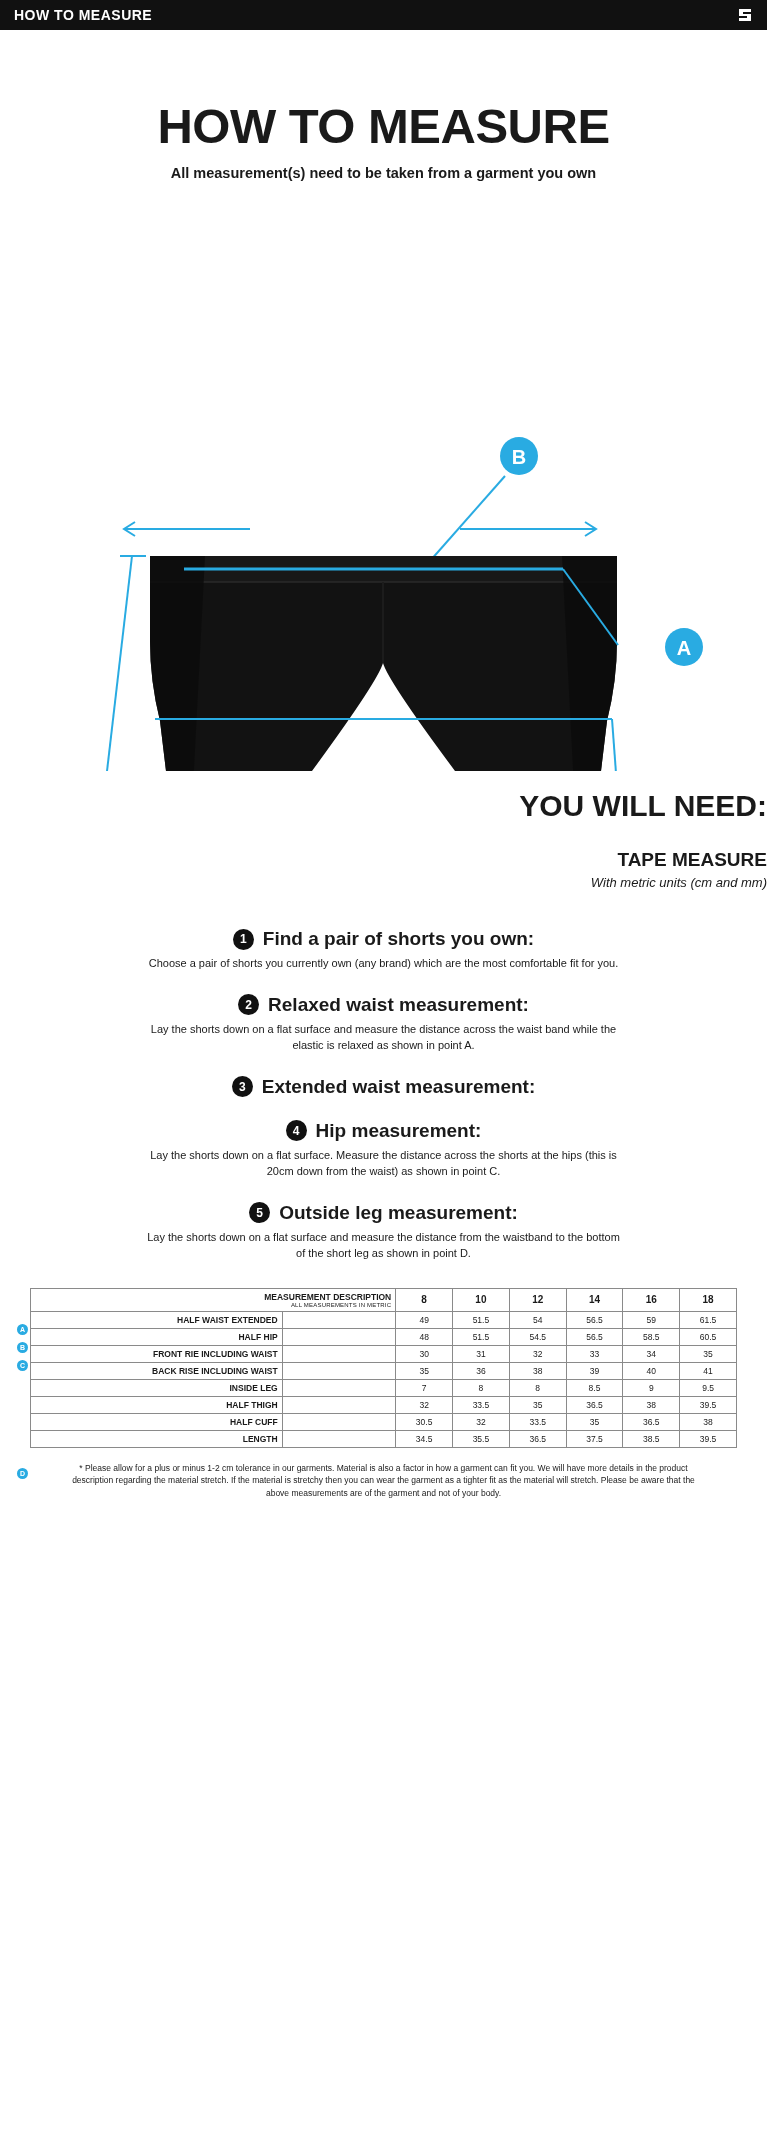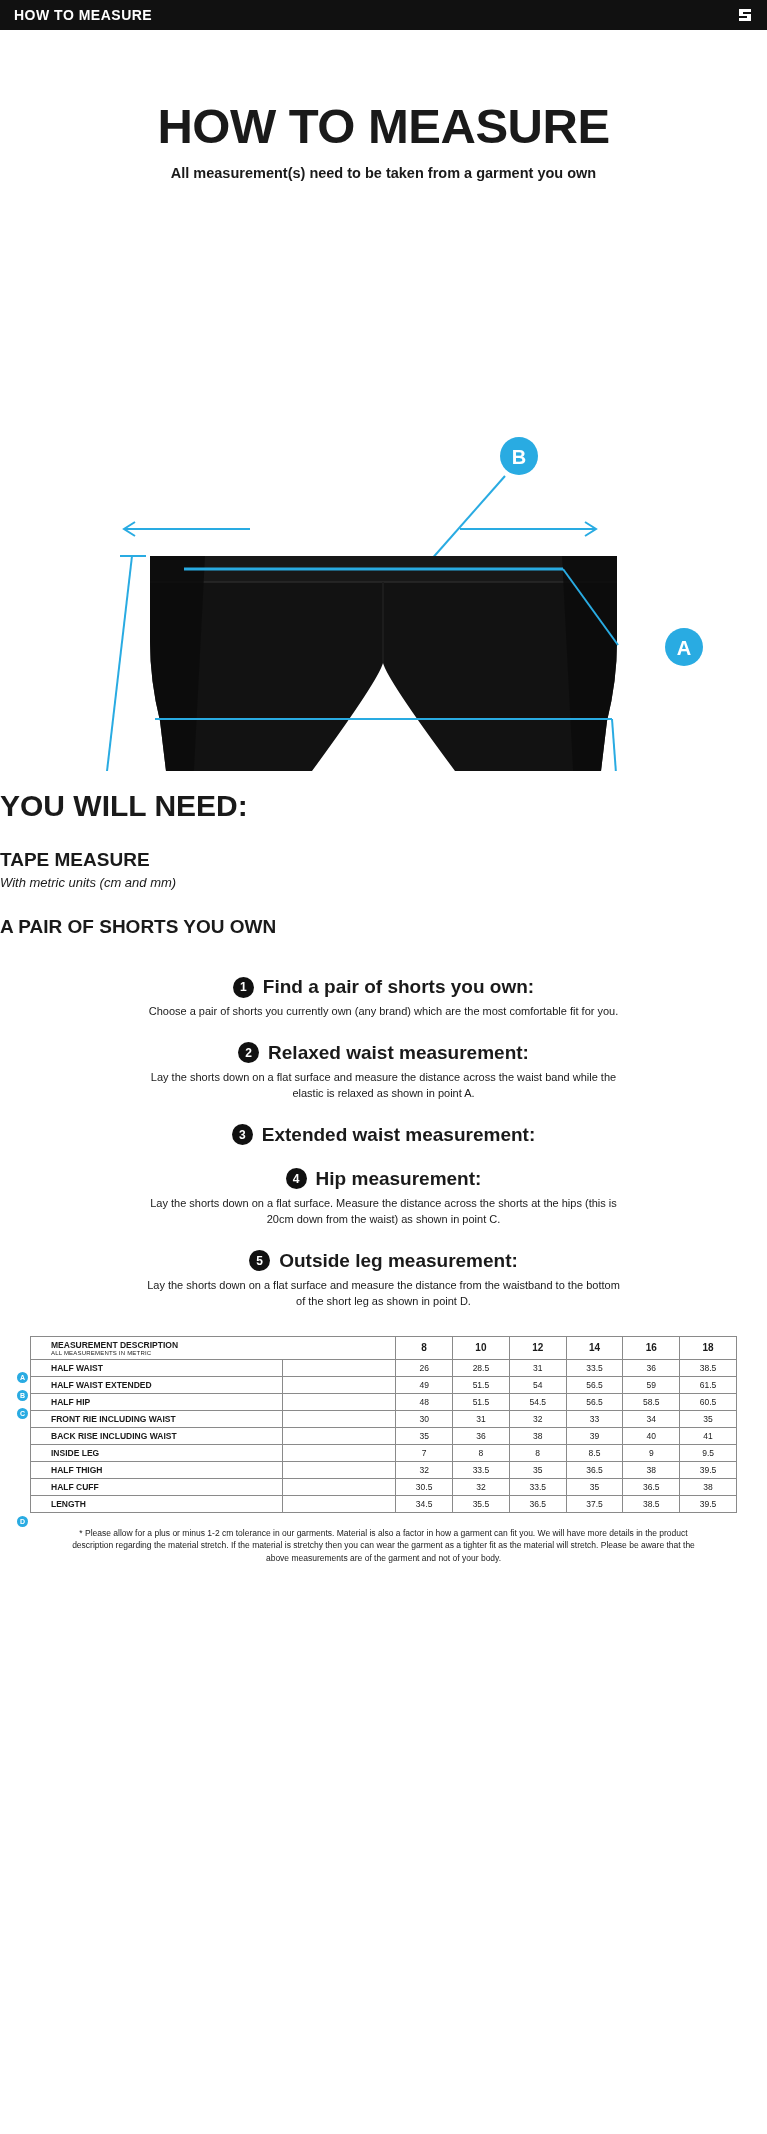--- a/index.html
+++ b/index.html
@@ -47,21 +47,21 @@
     font-weight: bold;
     margin-top: 14px;
     color: #1a1a1a;
   }
 
   
   .diagram { position: relative; width: 767px; height: 560px; margin-top: 30px; }
   .diagram svg { position: absolute; top: 0; left: 0; }
 
   
-  .need-wrap { text-align: left; margin-top: 18px; }
+  .need-wrap { text-align: right; margin-top: 18px; margin-left: 33px; }
   .need-title { font-size: 30px; font-weight: bold; margin: 0; }
   .need-item-title { font-size: 19px; font-weight: bold; margin-top: 26px; }
   .need-item-sub { font-size: 13px; font-style: italic; margin-top: 4px; }
   .need-item-title.second { margin-top: 26px; }
 
   
   .steps { margin-top: 38px; }
   .step { text-align: center; margin-bottom: 22px; }
   .step-head {
     display: flex;
@@ -91,22 +91,22 @@
     width: 100%;
     font-size: 8.5px;
   }
   table.size-table th, table.size-table td {
     border: 1px solid #8a8a8a;
     padding: 3px 4px;
     text-align: center;
     height: 17px;
   }
   table.size-table th.desc, table.size-table td.desc {
-    text-align: left;
-    padding-left: 20px;
+    text-align: right;
+    padding-left: 3px;
     width: 195px;
     font-weight: bold;
   }
   table.size-table td.blank { width: 88px; border-left: 1px solid #8a8a8a; }
   table.size-table th.size-col { width: 44px; font-weight: bold; font-size: 10px; }
   table.size-table td.val { width: 44px; }
   .desc-head-main { font-weight: bold; font-size: 8.5px; }
   .desc-head-sub { font-weight: normal; font-size: 6px; letter-spacing: 0.2px; }
 
   .row-badge {
@@ -212,21 +212,20 @@
         <circle cx="243" cy="686" r="19" fill="#29ABE2"></circle>
         <text x="243" y="694" text-anchor="middle" fill="#ffffff" font-family="Liberation Sans, sans-serif" font-size="20" font-weight="bold">D</text>
       </g>
     </svg>
   </div>
 
   <div class="need-wrap">
     <h2 class="need-title">YOU WILL NEED:</h2>
     <div class="need-item-title">TAPE MEASURE</div>
     <div class="need-item-sub">With metric units (cm and mm)</div>
-    <div class="need-item-title second">A PAIR OF SHORTS YOU OWN</div>
   </div>
 
   <div class="steps">
     <div class="step">
       <div class="step-head">
         <div class="step-num">1</div>
         <div class="step-title">Find a pair of shorts you own:</div>
       </div>
       <div class="step-body">Choose a pair of shorts you currently own (any brand) which are the most comfortable fit for you.</div>
     </div>
@@ -270,30 +269,20 @@
           <th class="size-col">8</th>
           <th class="size-col">10</th>
           <th class="size-col">12</th>
           <th class="size-col">14</th>
           <th class="size-col">16</th>
           <th class="size-col">18</th>
         </tr>
       </thead>
       <tbody>
         <tr>
-          <td class="desc">HALF WAIST</td>
-          <td class="blank"></td>
-          <td class="val">26</td>
-          <td class="val">28.5</td>
-          <td class="val">31</td>
-          <td class="val">33.5</td>
-          <td class="val">36</td>
-          <td class="val">38.5</td>
-        </tr>
-        <tr>
           <td class="desc">HALF WAIST EXTENDED</td>
           <td class="blank"></td>
           <td class="val">49</td>
           <td class="val">51.5</td>
           <td class="val">54</td>
           <td class="val">56.5</td>
           <td class="val">59</td>
           <td class="val">61.5</td>
         </tr>
         <tr>

